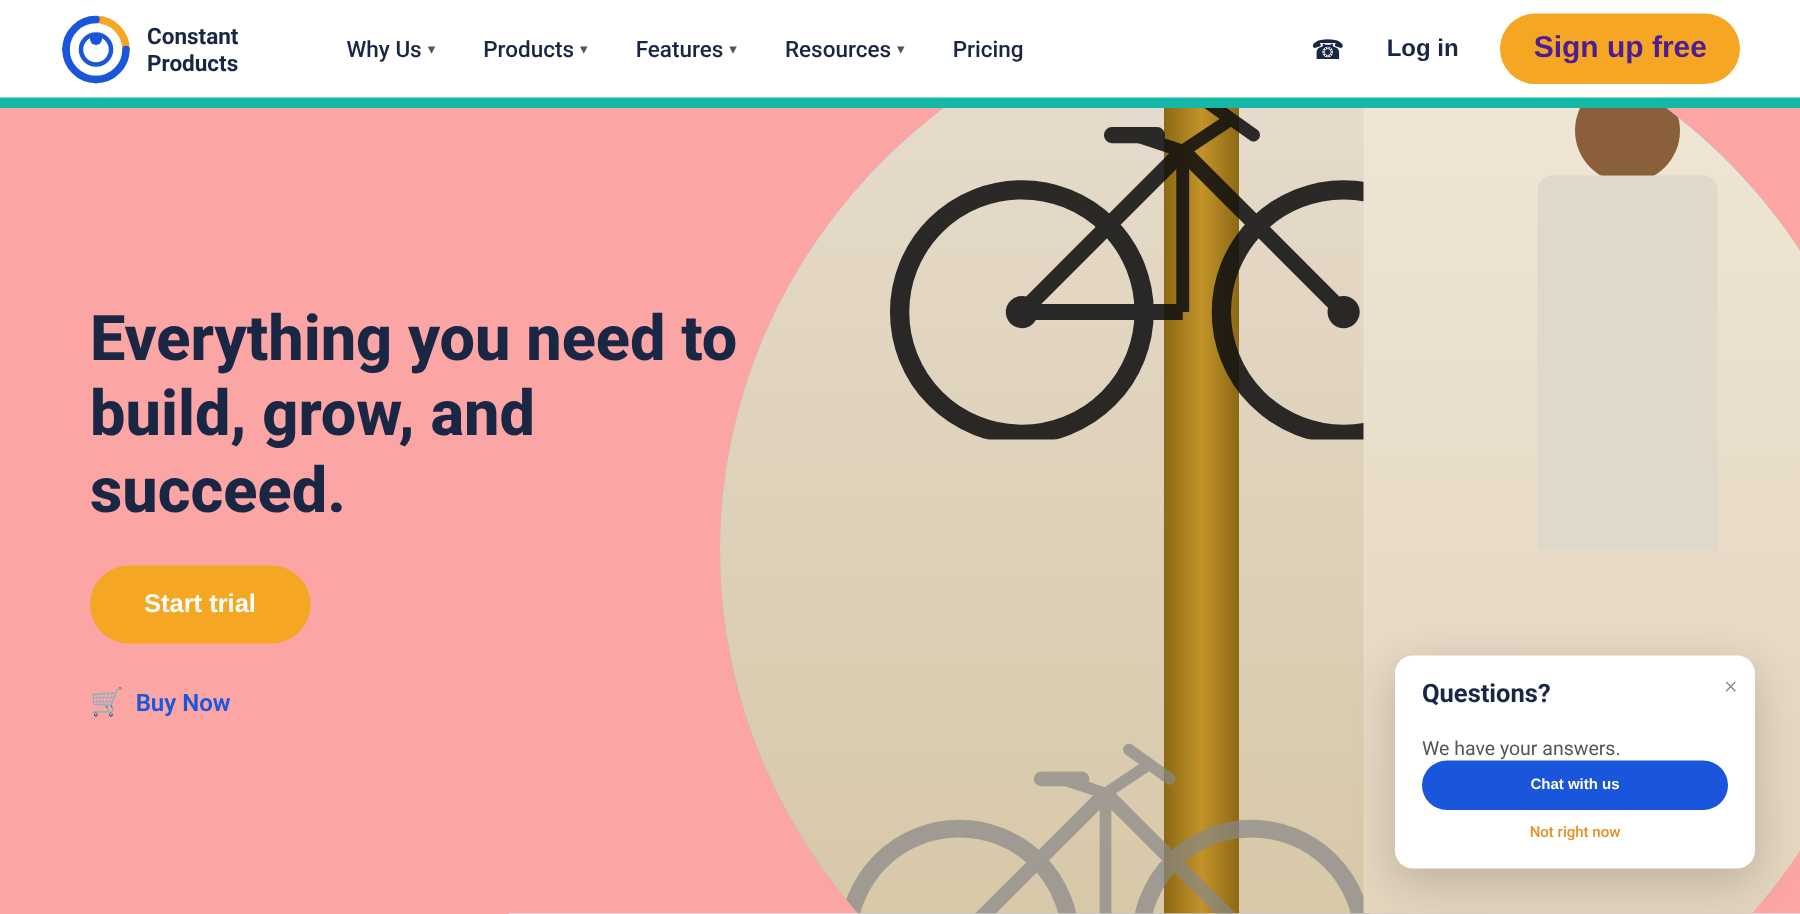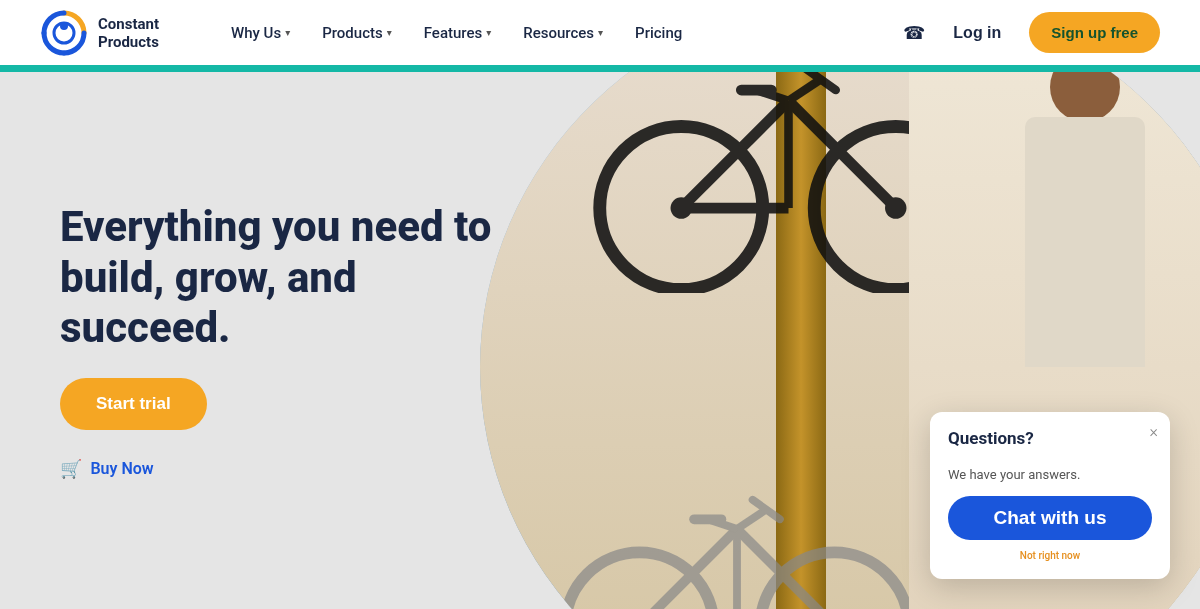--- a/index.html
+++ b/index.html
@@ -70,34 +70,34 @@
       font-weight: 600;
       color: #1a2744;
       cursor: pointer;
       padding: 8px 12px;
       border-radius: 4px;
       background: none;
       border: none;
     }
     .signup-btn {
       background: #f5a623;
-      color: #14532d;
-      font-size: 15px;
+      color: #4c1d95;
+      font-size: 20px;
       font-weight: 700;
       padding: 12px 22px;
       border-radius: 30px;
       border: none;
       cursor: pointer;
       white-space: nowrap;
     }
 
     
     .hero {
       position: relative;
-      background: #e5e5e5;
+      background: #fca5a5;
       height: 537px;
       overflow: hidden;
       display: flex;
       align-items: center;
     }
     .hero-content {
       position: relative;
       z-index: 2;
       padding: 60px 60px;
       max-width: 560px;
@@ -232,27 +232,26 @@
     }
     .chat-questions {
       font-size: 17px;
       font-weight: 700;
       color: #1a2744;
       margin-bottom: 19px;
     }
     .chat-subtitle {
       font-size: 13px;
       color: #555;
-      margin-bottom: 14px;
     }
     .chat-btn {
       width: 100%;
       background: #1a56db;
       color: #fff;
-      font-size: 19px;
+      font-size: 10px;
       font-weight: 600;
       padding: 11px;
       border-radius: 30px;
       border: none;
       cursor: pointer;
       margin-bottom: 10px;
     }
     .not-right-now {
       text-align: center;
       font-size: 10px;

